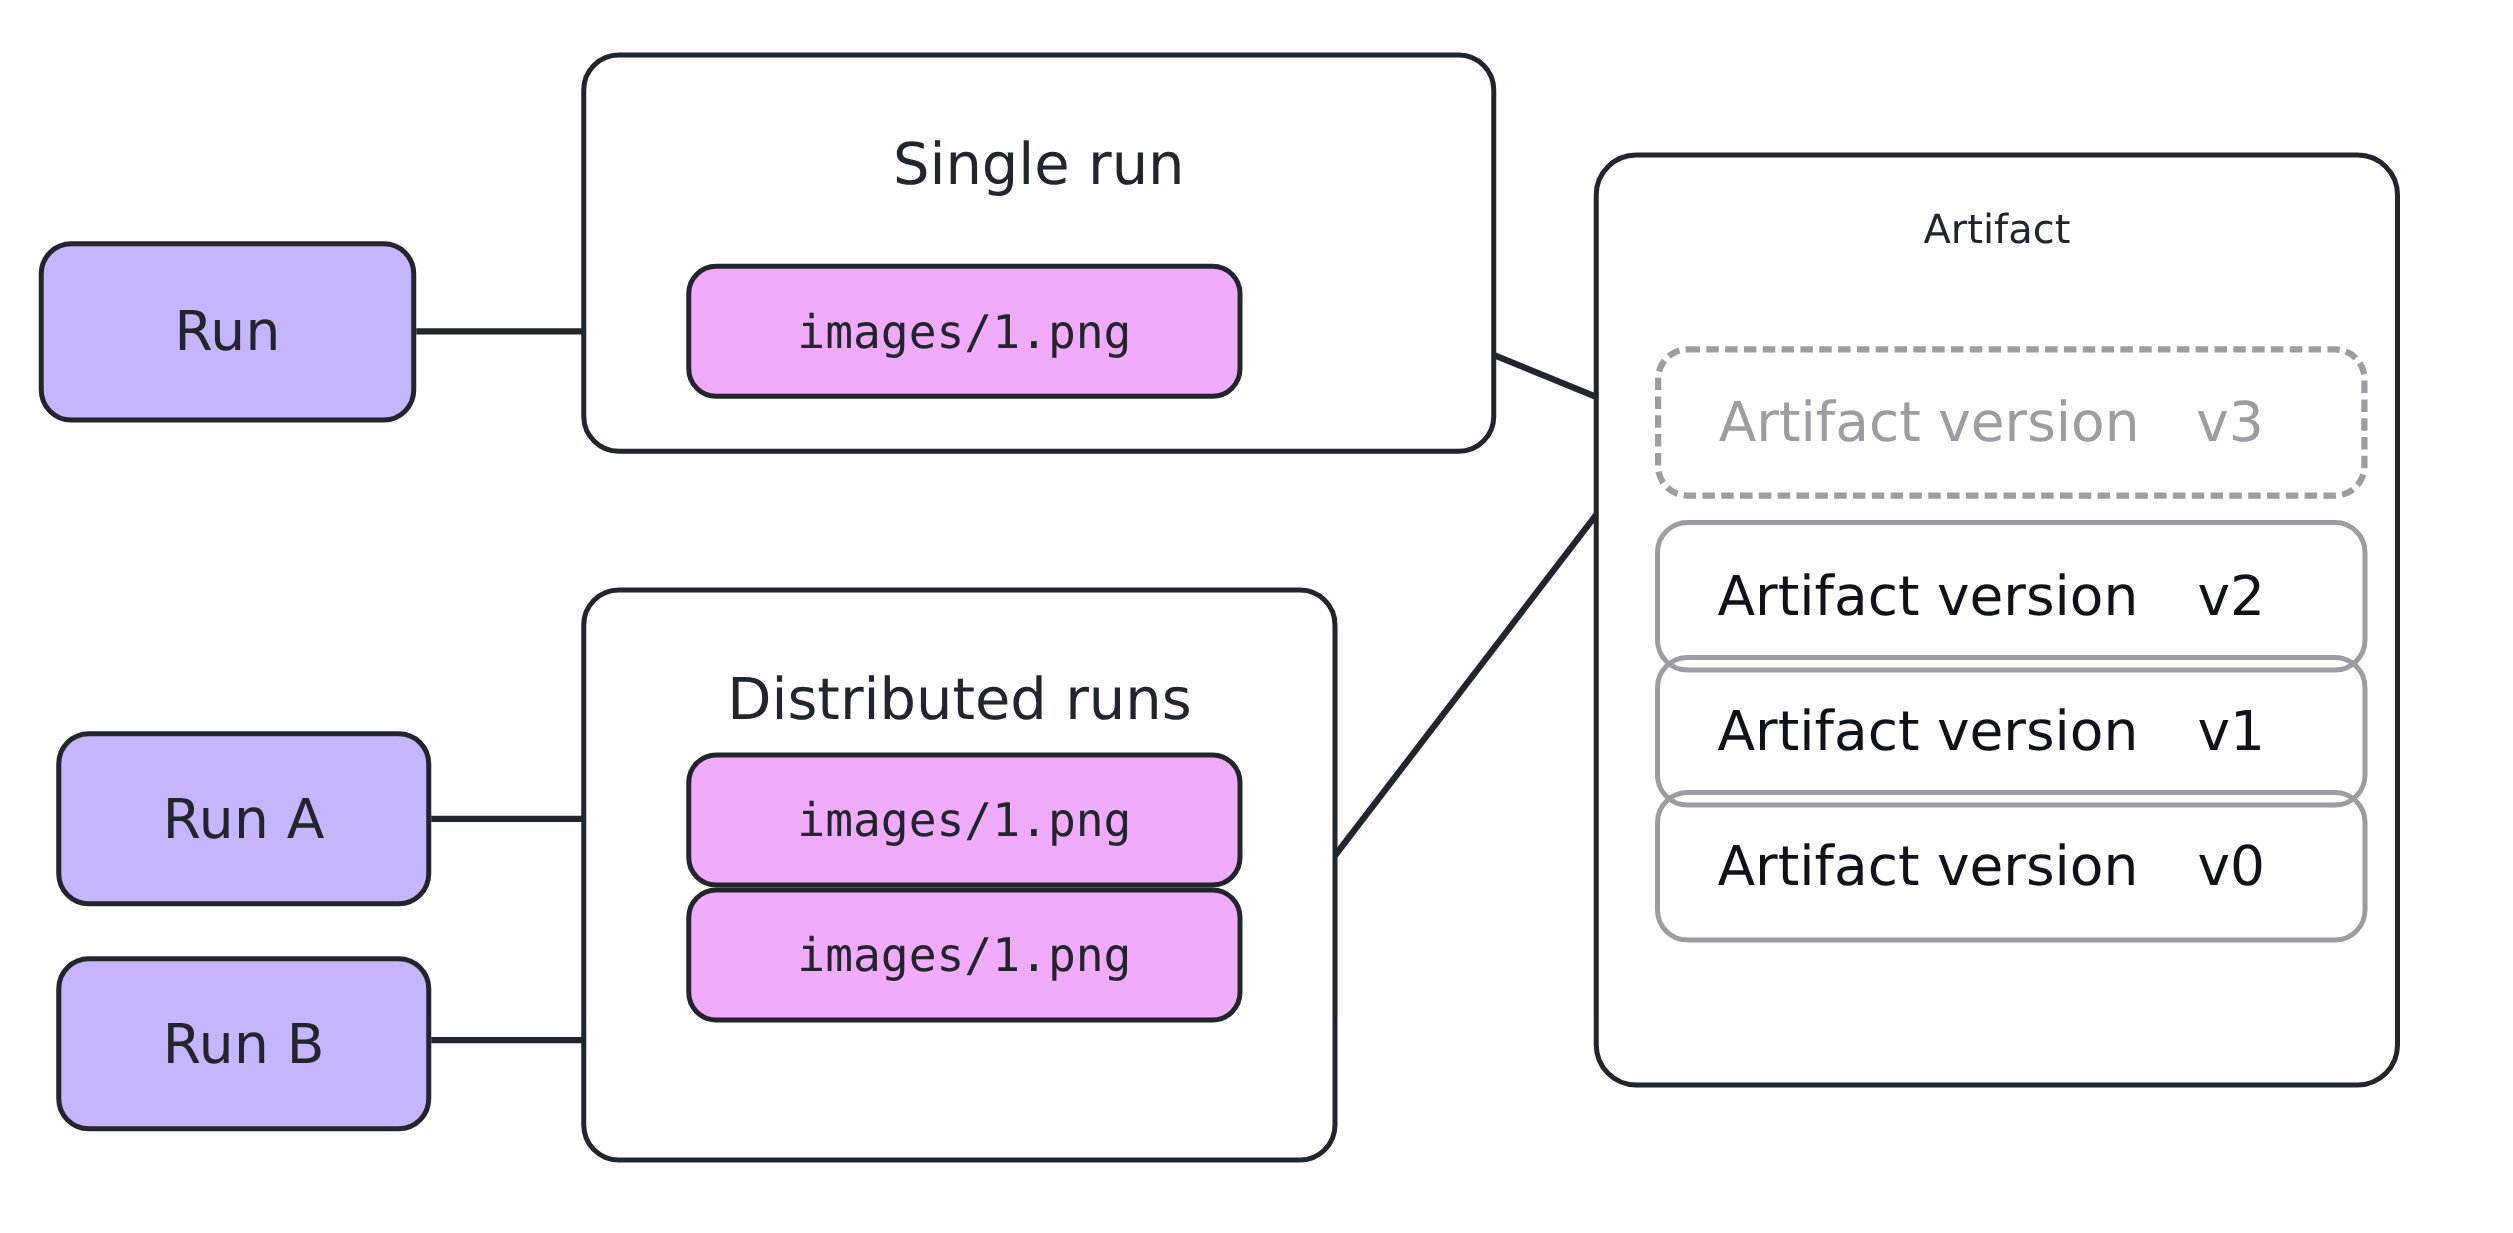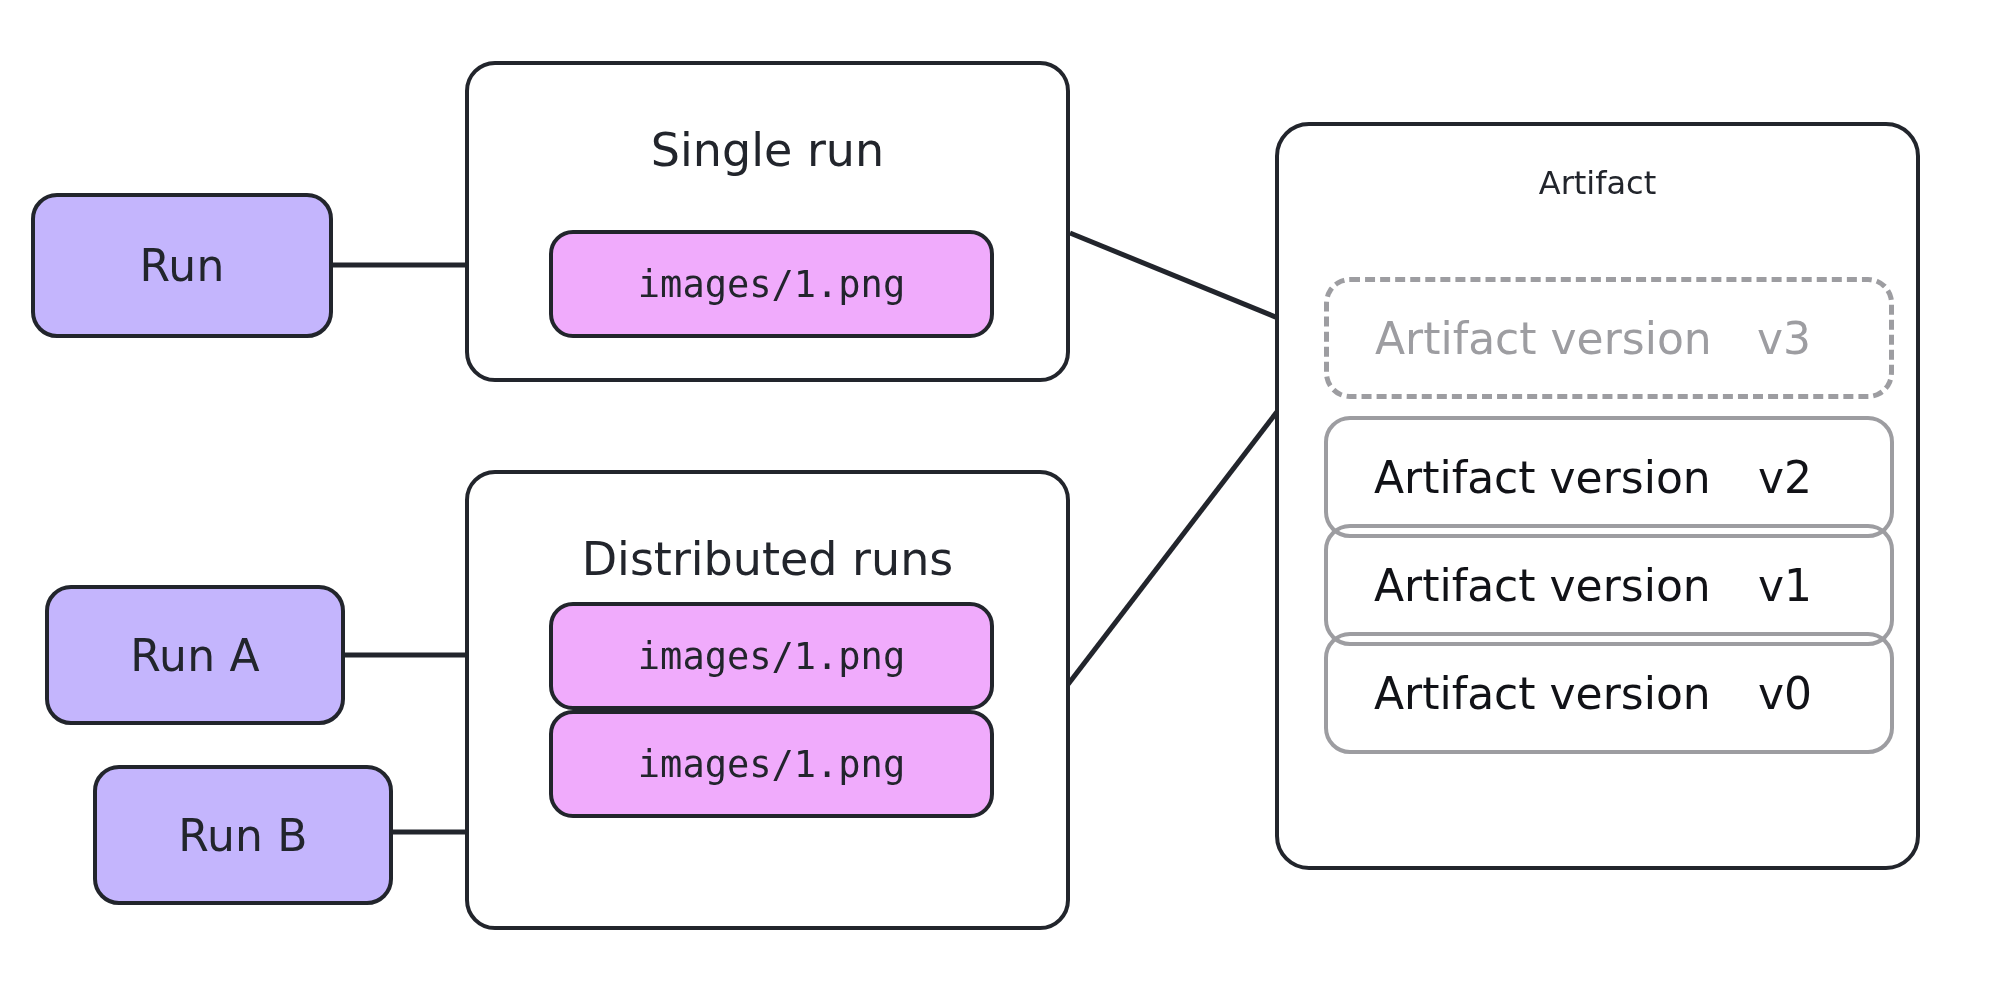--- a/index.html
+++ b/index.html
@@ -180,25 +180,25 @@
   </svg>
 
   <div class="node run-box" style="left:31px; top:193px; width:302px; height:145px;">
     <span>Run</span>
   </div>
 
   <div class="node run-box" style="left:45px; top:585px; width:300px; height:140px;">
     <span>Run A</span>
   </div>
 
-  <div class="node run-box" style="left:45px; top:765px; width:300px; height:140px;margin-left:48px;">
+  <div class="node run-box" style="left:45px; top:765px; width:300px; height:140px;">
     <span>Run B</span>
   </div>
 
-  <div class="group-panel" style="left:465px; top:61px; width:605px; height:321px;">
+  <div class="group-panel" style="left:465px; top:42px; width:732px; height:321px;">
     <div class="group-title" style="top:58px;">Single run</div>
     <div class="file-box" style="left:80px; top:165px; width:445px; height:108px;">
       <span>images/1.png</span>
     </div>
   </div>
 
   <div class="group-panel" style="left:465px; top:470px; width:605px; height:460px;padding-left:21px;">
     <div class="group-title" style="top:58px;">Distributed runs</div>
     <div class="file-box" style="left:80px; top:128px; width:445px; height:108px;">
       <span>images/1.png</span>

